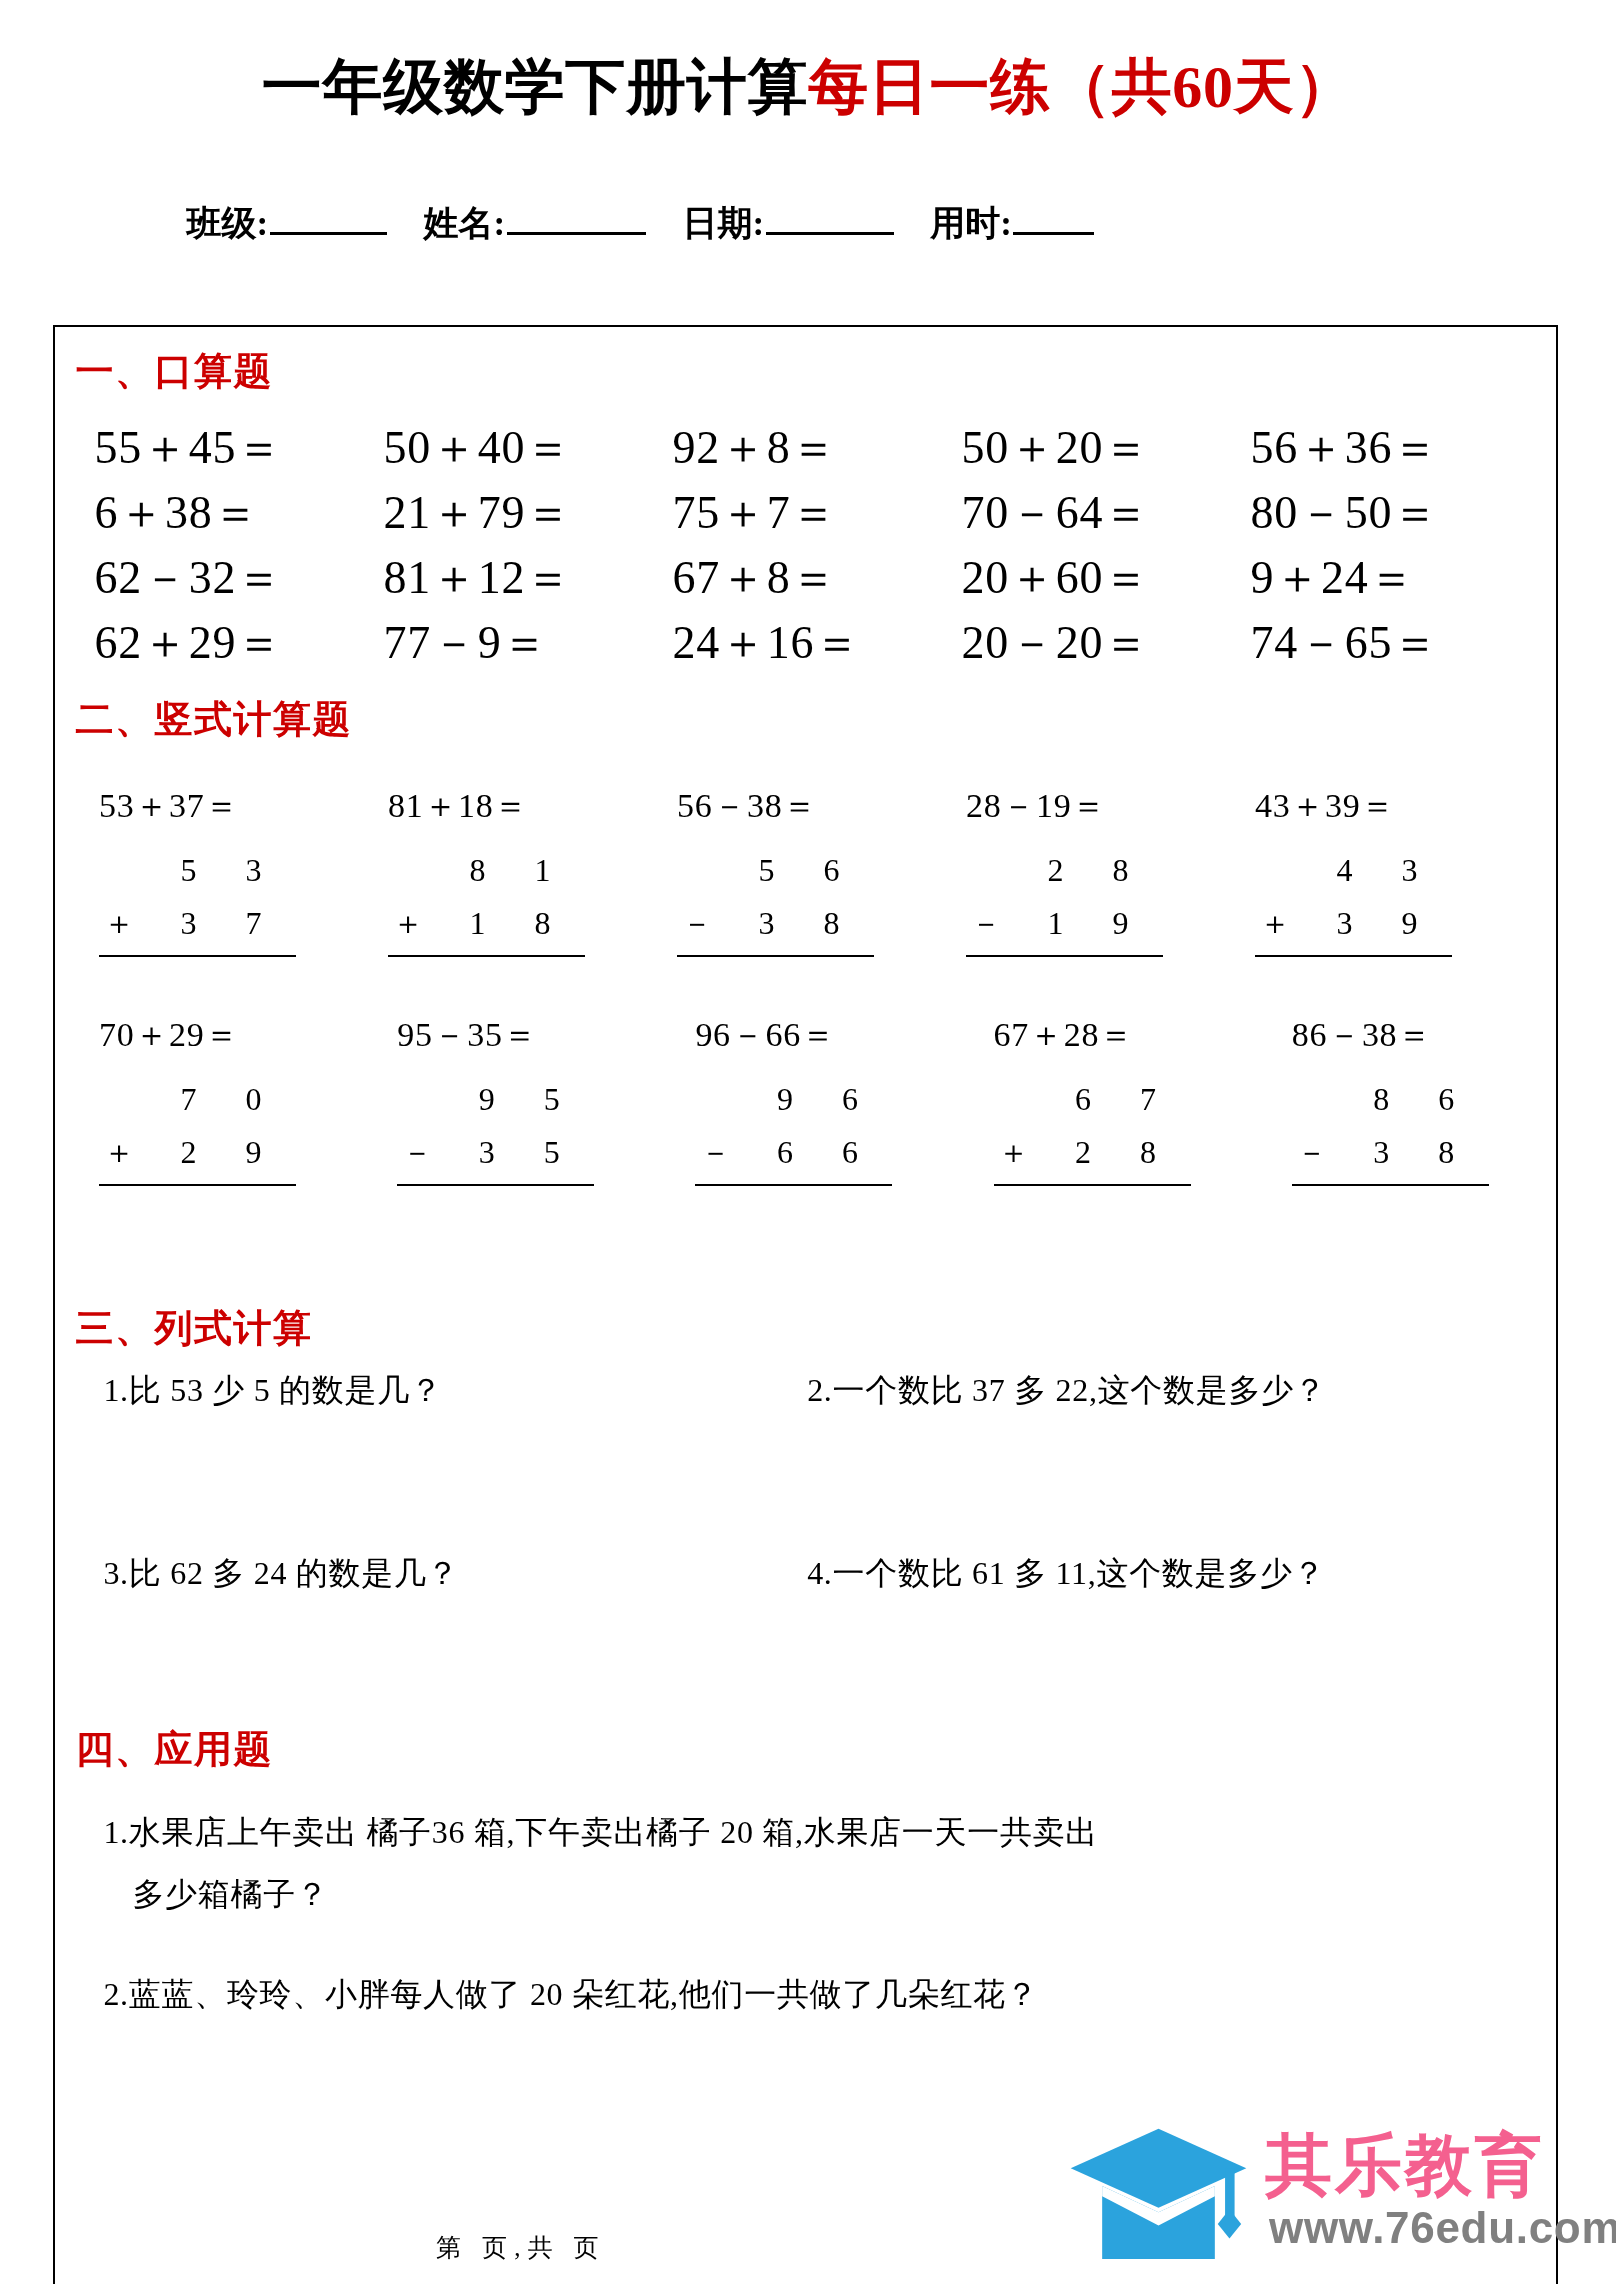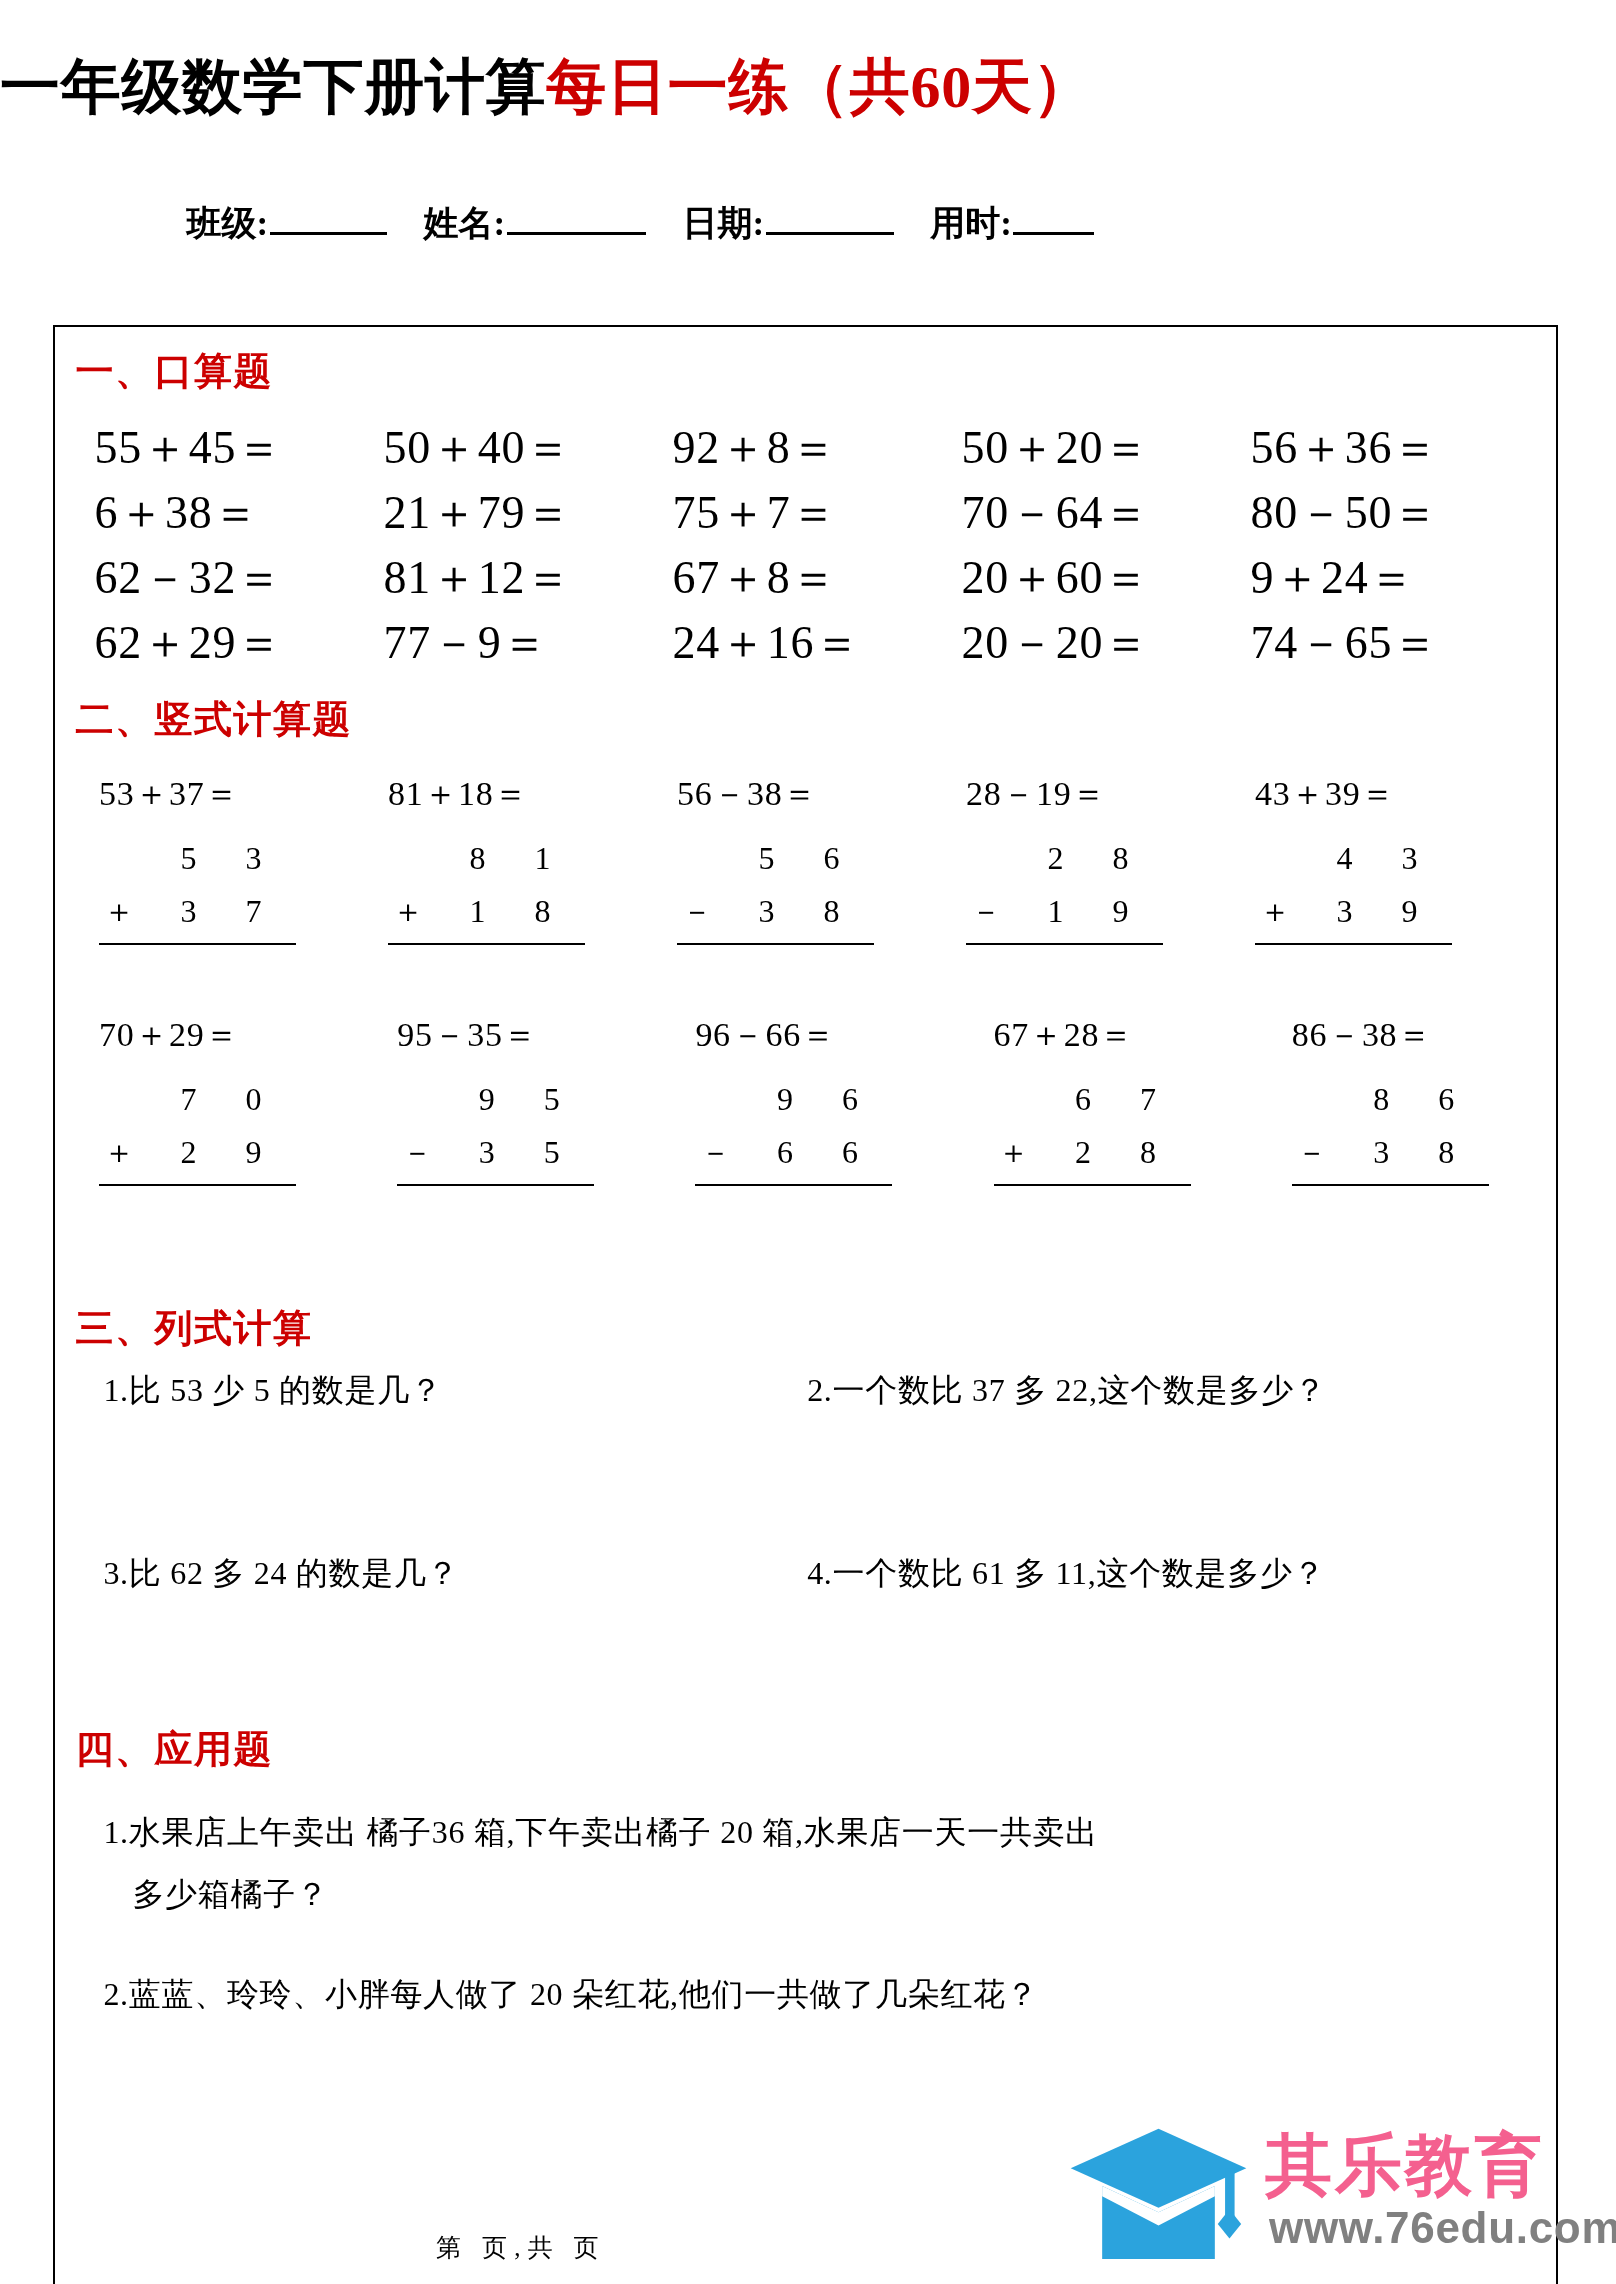--- a/index.html
+++ b/index.html
@@ -15,20 +15,21 @@
     color: #000000;
     overflow: hidden;
   }
 
   
   .title {
     position: absolute;
     top: 56px;
     left: 0;
     width: 1617px;
+    text-align: center;
     font-size: 60px;
     font-weight: bold;
     letter-spacing: 0.7px;
     white-space: nowrap;
     line-height: 1.05;
   }
   .title .t-black { color: #000000; }
   .title .t-red   { color: #cc0000; }
 
   
@@ -276,21 +277,21 @@
     <div class="oral-cell">9＋24＝</div>
     <div class="oral-cell">62＋29＝</div>
     <div class="oral-cell">77－9＝</div>
     <div class="oral-cell">24＋16＝</div>
     <div class="oral-cell">20－20＝</div>
     <div class="oral-cell">74－65＝</div>
   </div>
 
   <div class="sec-head" style="left:20.5px; top:367px;">二、竖式计算题</div>
 
-  <div class="vert-grid" style="top:441px;">
+  <div class="vert-grid" style="top:453px;">
     <div class="vert-cell">
       <div class="vert-expr">53＋37＝</div>
       <div class="vert-stack">
         <div class="vert-row">
           <span class="vert-digits"><span class="d">5</span><span class="d">3</span></span>
         </div>
         <div class="vert-row">
           <span class="vert-op">＋</span>
           <span class="vert-digits"><span class="d">3</span><span class="d">7</span></span>
         </div>

